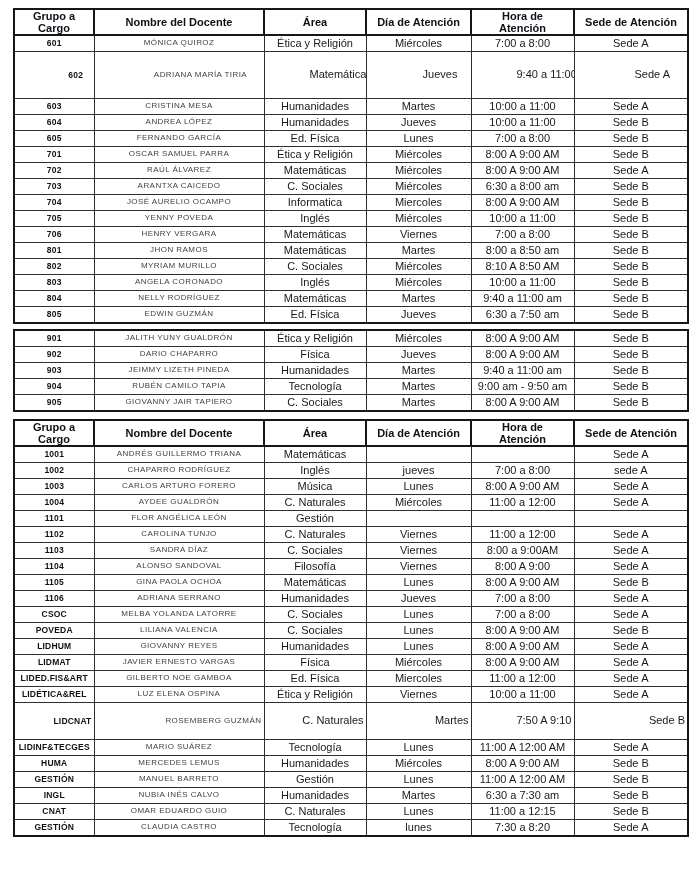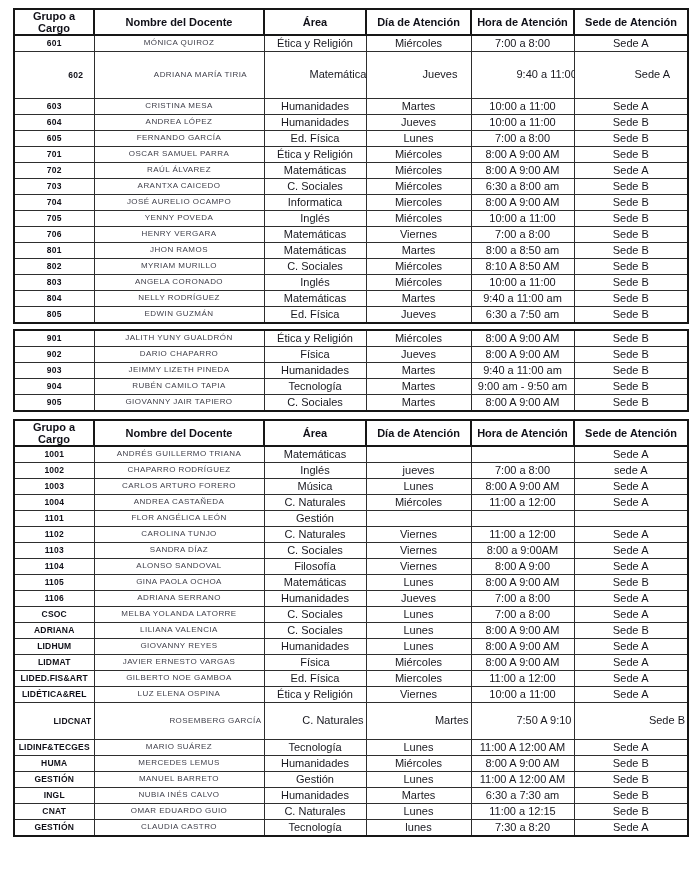--- a/index.html
+++ b/index.html
@@ -1,21 +1,21 @@
 <!DOCTYPE html>
 <html><head>
 <meta charset="utf-8">
 <style>
   html,body{margin:0;padding:0;background:#ffffff;}
   body{width:692px;height:878px;font-family:"Liberation Sans",sans-serif;color:#18181f;overflow:hidden;}
   .page{padding:8px 5px 0 13px;}
   table{border-collapse:collapse;table-layout:fixed;width:674px;border:2px solid #161616;background:#fff;}
   col.c1{width:80px;} col.c2{width:170px;} col.c3{width:102px;}
   col.c4{width:105px;} col.c5{width:103px;} col.c6{width:114px;}
-  th{border:2px solid #161616;font-weight:700;font-size:11px;height:20px;padding:0 2px;text-align:center;vertical-align:middle;color:#101018;}
+  th{border:2px solid #161616;font-weight:700;font-size:11px;height:20px;padding:0 8px;text-align:center;vertical-align:middle;color:#101018;}
   .t3 th{height:16px;}
   td{border:1px solid #2e2e2e;height:15px;padding:0 2px;text-align:center;vertical-align:middle;font-size:11px;line-height:1.05;overflow:hidden;white-space:nowrap;}
   tr.tall50 td{height:46px;padding-left:45px;}
   tr.tall38 td{height:36px;text-align:right;}
   td.group{font-weight:700;font-size:8.5px;letter-spacing:.2px;color:#101018;}
   td.name{font-size:8px;letter-spacing:.45px;color:#40404b;margin-left:36px;}
   .t2{margin-top:5px;border-radius:22px;}
   .t3{margin-top:7px;}
 </style>
 </head>
@@ -262,21 +262,21 @@
         <tr>
           <td class="group">1003</td>
           <td class="name">CARLOS ARTURO FORERO</td>
           <td class="area">Música</td>
           <td class="day">Lunes</td>
           <td class="hours">8:00 A 9:00 AM</td>
           <td class="sede">Sede A</td>
         </tr>
         <tr>
           <td class="group">1004</td>
-          <td class="name">ANDREA CASTAÑEDA</td>
+          <td class="name">AYDEE GUALDRÓN</td>
           <td class="area">C. Naturales</td>
           <td class="day">Miércoles</td>
           <td class="hours">11:00 a 12:00</td>
           <td class="sede">Sede A</td>
         </tr>
         <tr>
           <td class="group">1101</td>
           <td class="name">FLOR ANGÉLICA LEÓN</td>
           <td class="area">Gestión</td>
           <td class="day"></td>
@@ -325,21 +325,21 @@
         </tr>
         <tr>
           <td class="group">CSOC</td>
           <td class="name">MELBA YOLANDA LATORRE</td>
           <td class="area">C. Sociales</td>
           <td class="day">Lunes</td>
           <td class="hours">7:00 a 8:00</td>
           <td class="sede">Sede A</td>
         </tr>
         <tr>
-          <td class="group">ADRIANA</td>
+          <td class="group">POVEDA</td>
           <td class="name">LILIANA VALENCIA</td>
           <td class="area">C. Sociales</td>
           <td class="day">Lunes</td>
           <td class="hours">8:00 A 9:00 AM</td>
           <td class="sede">Sede B</td>
         </tr>
         <tr>
           <td class="group">LIDHUM</td>
           <td class="name">GIOVANNY REYES</td>
           <td class="area">Humanidades</td>
@@ -366,21 +366,21 @@
         <tr>
           <td class="group">LIDÉTICA&amp;REL</td>
           <td class="name">LUZ ELENA OSPINA</td>
           <td class="area">Ética y Religión</td>
           <td class="day">Viernes</td>
           <td class="hours">10:00 a 11:00</td>
           <td class="sede">Sede A</td>
         </tr>
         <tr class="tall38">
           <td class="group">LIDCNAT</td>
-          <td class="name">ROSEMBERG GARCÍA</td>
+          <td class="name">ROSEMBERG GUZMÁN</td>
           <td class="area">C. Naturales</td>
           <td class="day">Martes</td>
           <td class="hours">7:50 A 9:10</td>
           <td class="sede">Sede B</td>
         </tr>
         <tr>
           <td class="group">LIDINF&amp;TECGES</td>
           <td class="name">MARIO SUÁREZ</td>
           <td class="area">Tecnología</td>
           <td class="day">Lunes</td>

